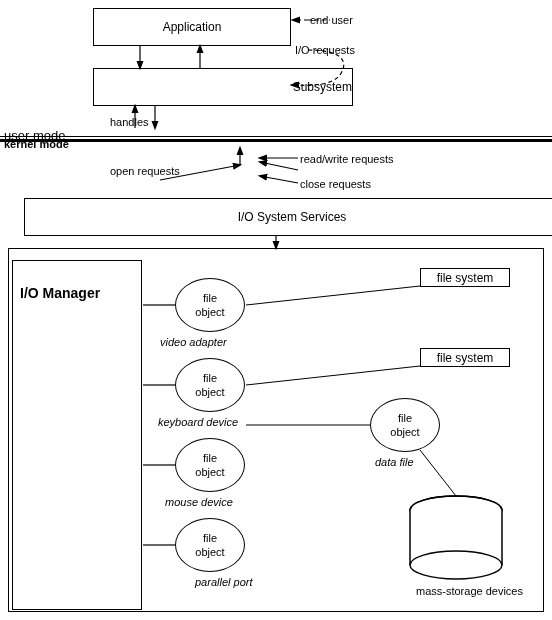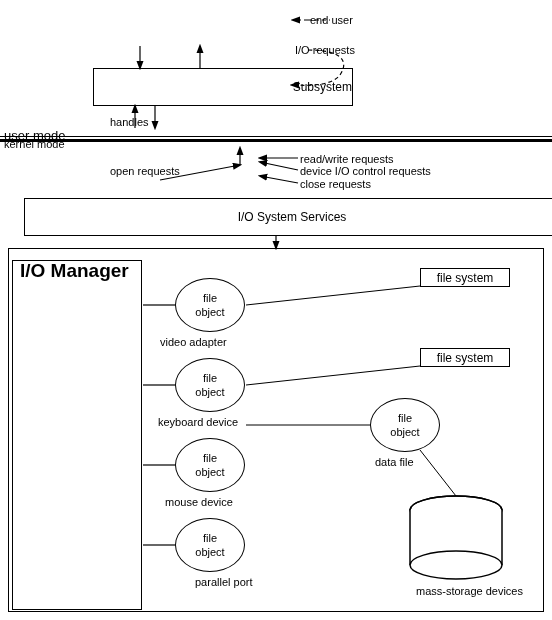--- a/index.html
+++ b/index.html
@@ -51,21 +51,21 @@
     .user-mode-label {
       position: absolute;
       top: 128px;
       left: 4px;
       font-size: 13px;
     }
     .kernel-mode-label {
       position: absolute;
       top: 138px;
       left: 4px;
-      font-weight: normal;
+      font-weight: bold;
       font-size: 11px;
     }
 
     
     .mode-line-thin {
       position: absolute;
       top: 136px;
       left: 0;
       width: 552px;
       height: 1px;
@@ -110,23 +110,23 @@
       position: absolute;
       top: 260px;
       left: 12px;
       width: 130px;
       height: 350px;
       border: 1.5px solid #000;
       background: #fff;
     }
     .io-manager-label {
       position: absolute;
-      top: 258px;
+      top: 284px;
       left: 20px;
-      font-size: 19px;
+      font-size: 14px;
       font-weight: bold;
       line-height: 1.4;
     }
 
     
     .oval {
       position: absolute;
       border: 1.5px solid #000;
       border-radius: 50%;
       width: 70px;
@@ -151,20 +151,21 @@
       justify-content: center;
       font-size: 12px;
       background: #fff;
     }
 
     
     .oval-label {
       position: absolute;
       font-size: 11px;
       text-align: center;
+      font-style: italic;
     }
 
     
     .annotation {
       position: absolute;
       font-size: 11px;
     }
 
     
     .arrows-svg {
@@ -174,41 +175,43 @@
       width: 552px;
       height: 620px;
       pointer-events: none;
     }
   </style>
 </head>
 <body>
 
 <div class="diagram">
 
+  <div class="app-box">
+    <span>Application</span>
+  </div>
 
   <div class="subsystem-box">
     <span>Subsystem</span>
   </div>
 
   <div class="annotation" style="top:14px; left:310px;">end user</div>
   <div class="annotation" style="top:44px; left:295px;">I/O requests</div>
 
   <div class="user-mode-label">user mode</div>
   <div class="mode-line-thin"></div>
   <div class="mode-line-thick"></div>
   <div class="kernel-mode-label">kernel mode</div>
 
   <div class="annotation" style="top:116px; left:110px;">
     <span>handles</span>
   </div>
 
   <div class="annotation" style="top:165px; left:110px;">open requests</div>
 
   <div class="annotation" style="top:153px; left:300px;">read/write requests</div>
-  <div class="annotation" style="top:165px; left:300px;">device I/O control requests</div>
   <div class="annotation" style="top:178px; left:300px;">close requests</div>
 
   <div class="io-services-box">
     <span>I/O System Services</span>
   </div>
 
   <div class="main-container"></div>
 
   <div class="io-manager-box"></div>
   <div class="io-manager-label">

